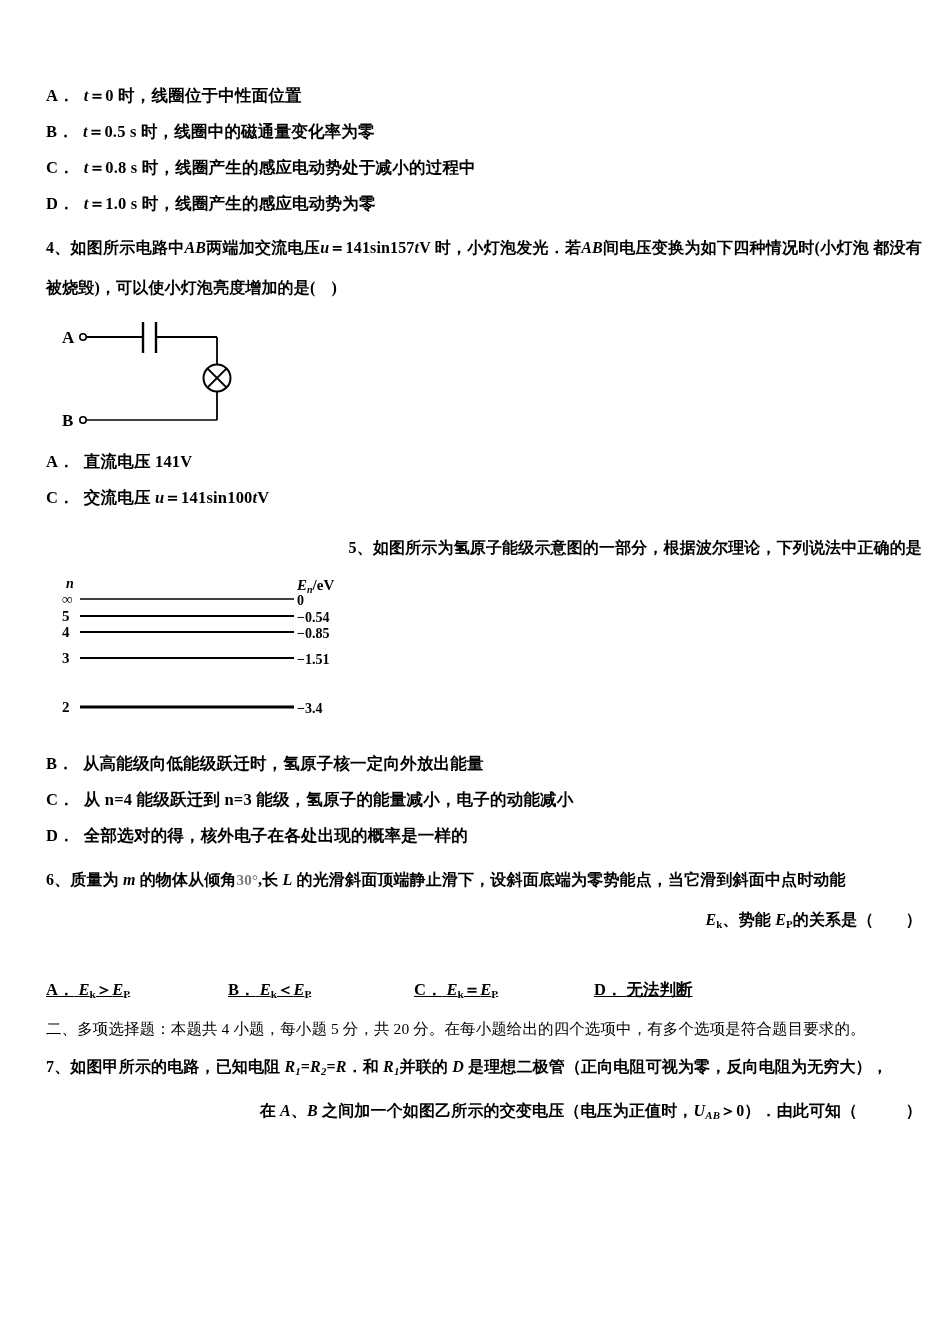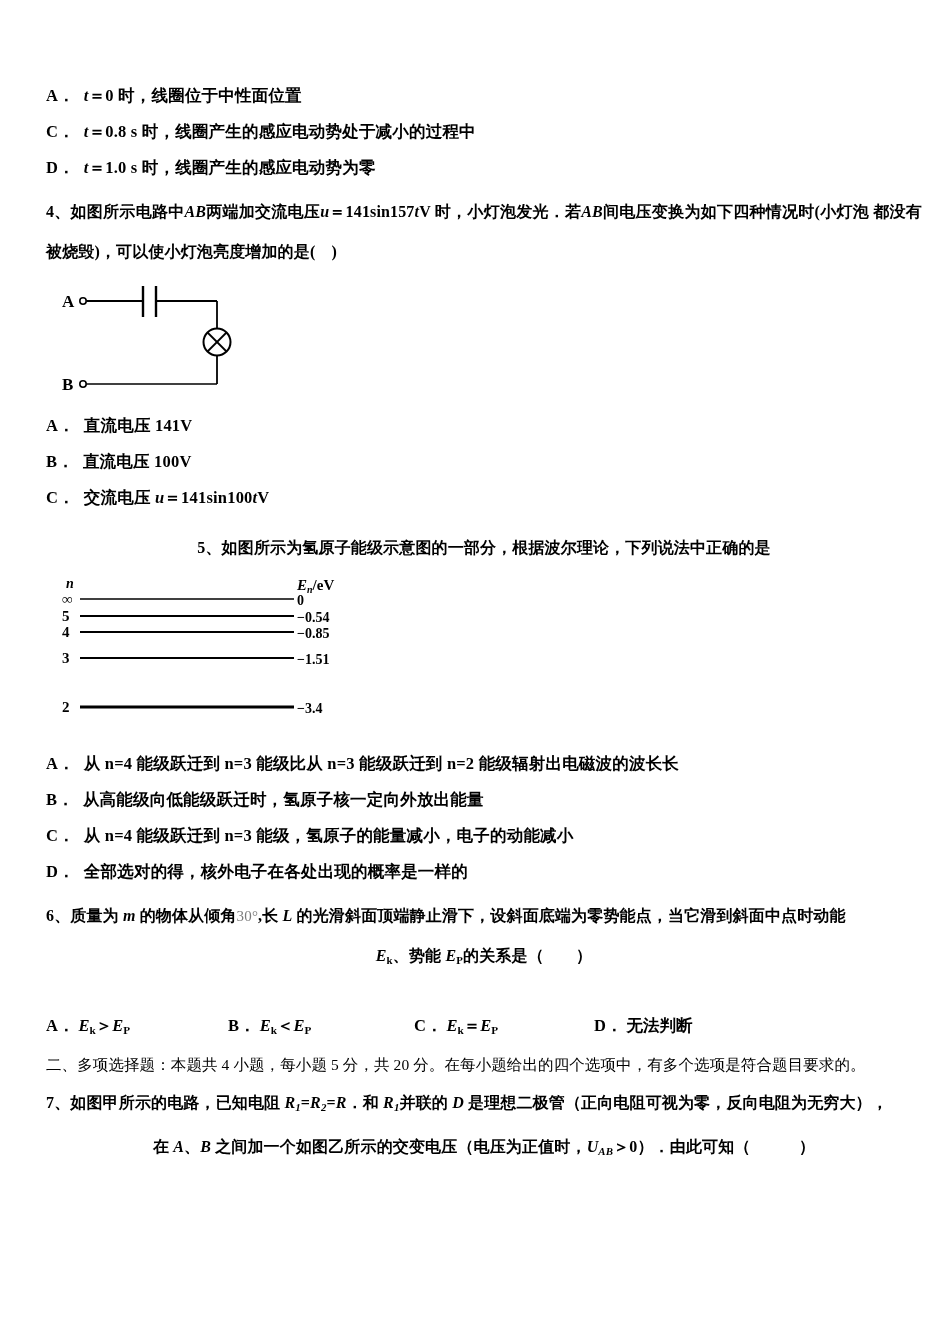--- a/index.html
+++ b/index.html
@@ -44,36 +44,36 @@
   .it { font-style: italic; }
   .opt-line .gap { display: inline-block; width: 9px; }
 
   .qtext {
     font-size: 16px;
     line-height: 40px;
     font-weight: bold;
     letter-spacing: 0.15px;
     text-align: justify;
   }
-  .qtext.narrow { text-align: center; font-family: Liberation Serif, serif; }
+  .qtext.narrow { text-align: right; font-family: Liberation Serif, serif; }
 
   .sec-head {
     font-size: 15.5px;
     line-height: 25px;
     font-weight: normal;
     letter-spacing: 0.1px;
   }
 
   sub { font-size: 0.68em; vertical-align: -0.28em; font-style: italic; }
   .nosub-i { font-style: normal; }
 
   .deg-formula {
     color: #7b7b7b;
     font-family: "Liberation Serif", serif;
-    font-weight: normal;
+    font-weight: bold;
     font-size: 15px;
   }
 
   
   .fig-circuit {
     position: relative;
     width: 280px;
     height: 118px;
     margin: 12px 0 6px 14px;
   }
@@ -88,36 +88,39 @@
   }
   .fig-energy svg { display: block; }
 
   
   .opt-row {
     font-size: 16.5px;
     font-weight: bold;
     line-height: 32px;
     white-space: nowrap;
   }
-  .opt-row .cell { display: inline-block; }
+  .opt-row .cell { display: inline-block; text-decoration: underline; }
   .c1 { width: 182px; }
   .c2 { width: 186px; }
   .c3 { width: 180px; margin-top: 30px; }
 
   .sp4 { height: 6px; }
   .sp8 { height: 12px; }
 </style>
 </head>
 <body>
 
 <div class="page">
   <div class="content">
 
     <div class="opt-line">
       <span class="opt-label">A．</span><span class="gap"></span><span><span class="it">t</span>＝0 时，线圈位于中性面位置</span>
+    </div>
+    <div class="opt-line">
+      <span class="opt-label">B．</span><span class="gap"></span><span><span class="it">t</span>＝0.5 s 时，线圈中的磁通量变化率为零</span>
     </div>
     <div class="opt-line">
       <span class="opt-label">C．</span><span class="gap"></span><span><span class="it">t</span>＝0.8 s 时，线圈产生的感应电动势处于减小的过程中</span>
     </div>
     <div class="opt-line">
       <span class="opt-label">D．</span><span class="gap"></span><span><span class="it">t</span>＝1.0 s 时，线圈产生的感应电动势为零</span>
     </div>
 
     <div class="sp4"></div>
 
@@ -142,23 +145,20 @@
         <line x1="26.5" y1="100" x2="157" y2="100" stroke="#000" stroke-width="1.6"></line>
         <circle cx="23" cy="100" r="3.2" fill="none" stroke="#000" stroke-width="1.6"></circle>
         <text x="2" y="106" font-family="Liberation Serif, serif" font-size="17" font-weight="bold">B</text>
       </svg>
     </div>
 
     <div class="opt-line">
       <span class="opt-label">A．</span><span class="gap"></span><span>直流电压 141V</span>
     </div>
     <div class="opt-line">
-      <span class="opt-label">B．</span><span class="gap"></span><span>直流电压 100V</span>
-    </div>
-    <div class="opt-line">
       <span class="opt-label">C．</span><span class="gap"></span><span>交流电压 <span class="it">u</span>＝141sin100<span class="it">t</span>V</span>
     </div>
 
     <div class="sp8"></div>
 
     <div class="qtext narrow">5、如图所示为氢原子能级示意图的一部分，根据波尔理论，下列说法中正确的是</div>
 
     <div class="fig-energy">
       <svg width="330" height="168" viewBox="0 0 330 168">
         <text x="12" y="14" font-family="Liberation Serif, serif" font-size="14" font-style="italic" font-weight="bold">n</text>
@@ -180,23 +180,20 @@
         <line x1="26" y1="84" x2="240" y2="84" stroke="#000" stroke-width="2.1"></line>
         <text x="243" y="90" font-family="Liberation Serif, serif" font-size="14" font-weight="bold">−1.51</text>
 
         <text x="8" y="138" font-family="Liberation Serif, serif" font-size="15" font-weight="bold">2</text>
         <line x1="26" y1="133" x2="240" y2="133" stroke="#000" stroke-width="3"></line>
         <text x="243" y="139" font-family="Liberation Serif, serif" font-size="14" font-weight="bold">−3.4</text>
       </svg>
     </div>
 
     <div class="opt-line">
-      <span class="opt-label">A．</span><span class="gap"></span><span>从 n=4 能级跃迁到 n=3 能级比从 n=3 能级跃迁到 n=2 能级辐射出电磁波的波长长</span>
-    </div>
-    <div class="opt-line">
       <span class="opt-label">B．</span><span class="gap"></span><span>从高能级向低能级跃迁时，氢原子核一定向外放出能量</span>
     </div>
     <div class="opt-line">
       <span class="opt-label">C．</span><span class="gap"></span><span>从 n=4 能级跃迁到 n=3 能级，氢原子的能量减小，电子的动能减小</span>
     </div>
     <div class="opt-line">
       <span class="opt-label">D．</span><span class="gap"></span><span>全部选对的得，核外电子在各处出现的概率是一样的</span>
     </div>
 
     <div class="sp4"></div>

